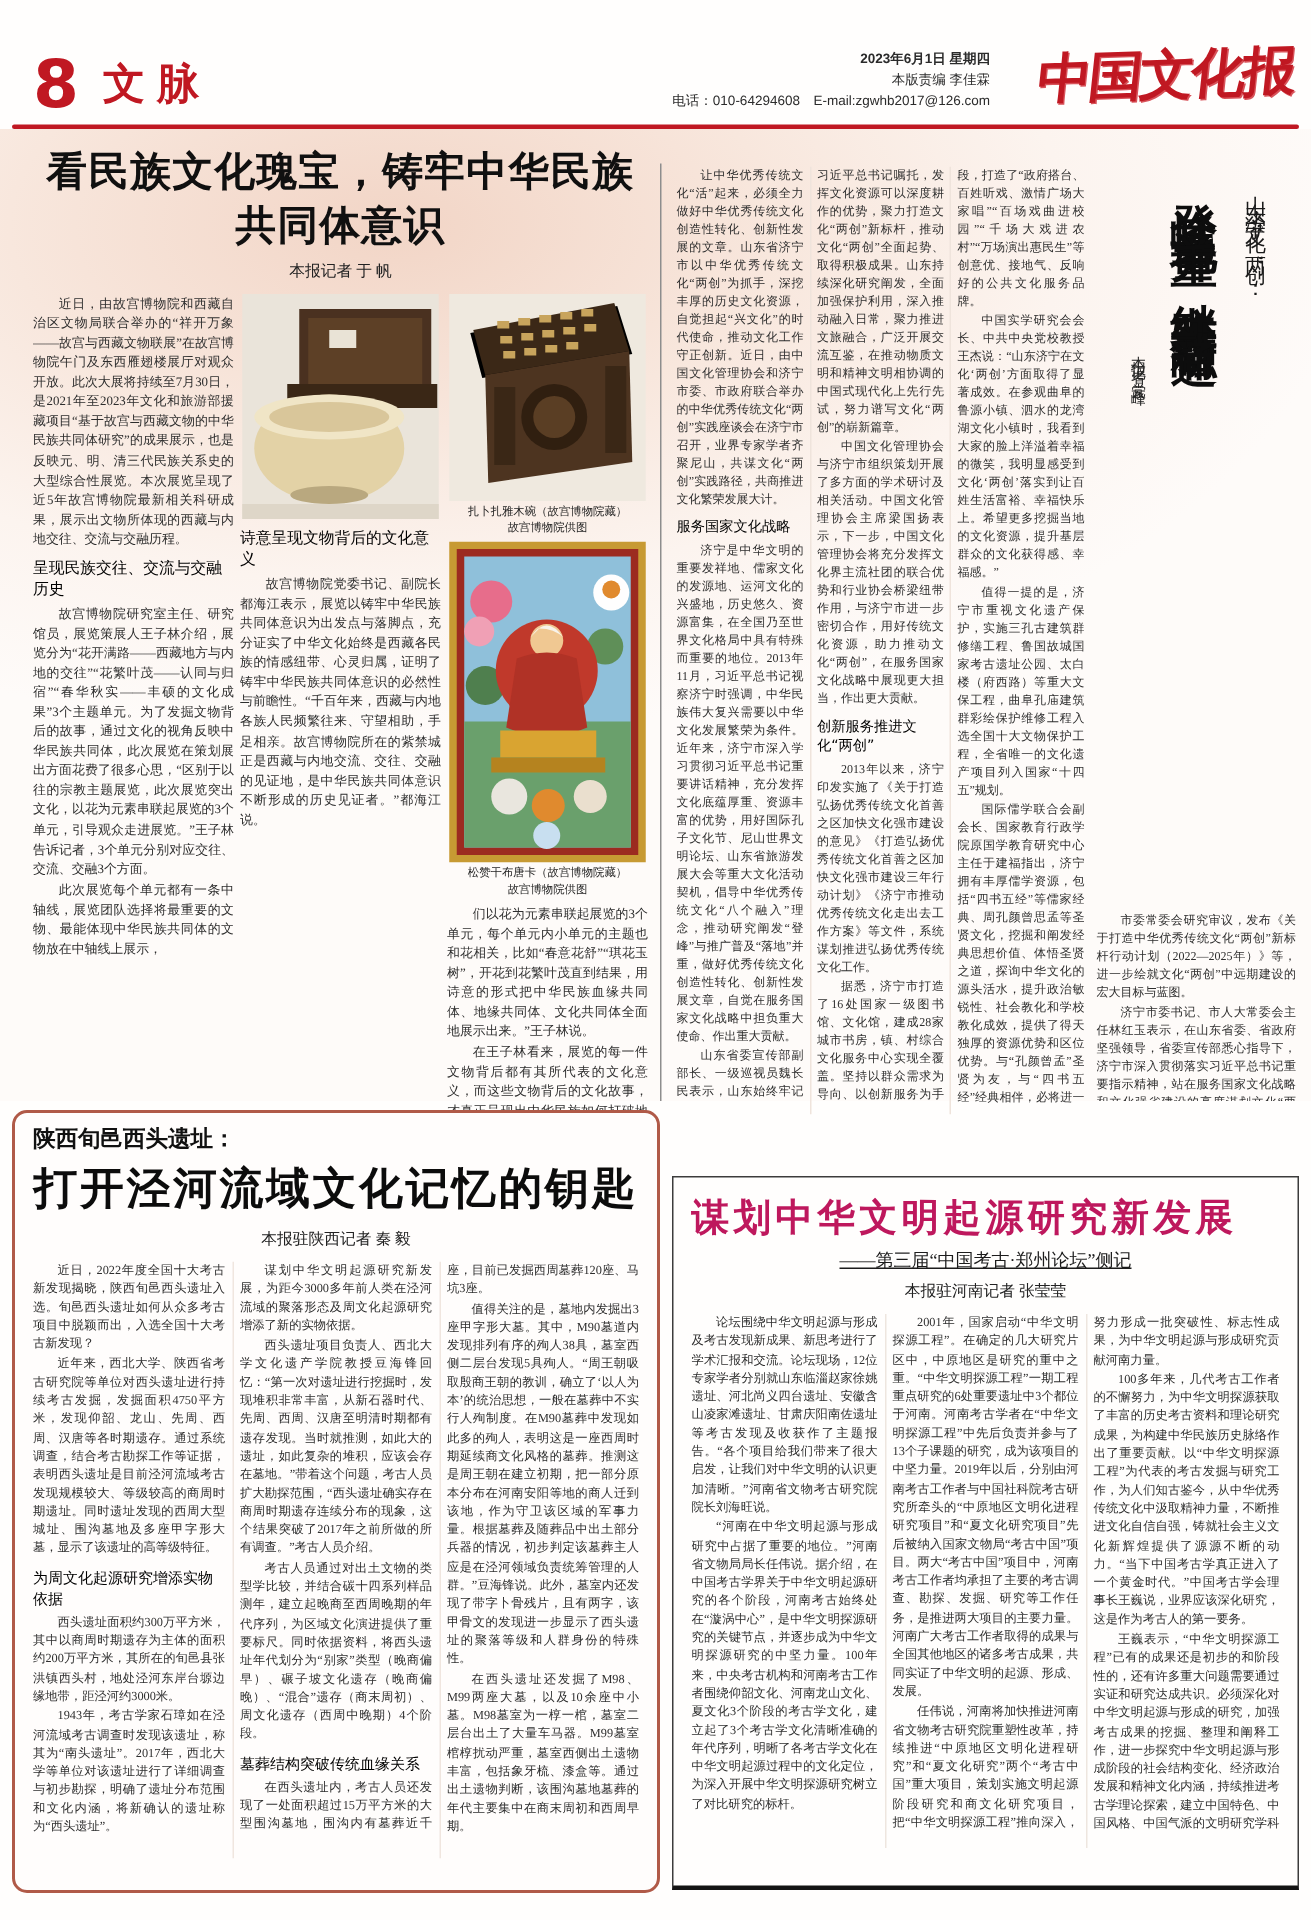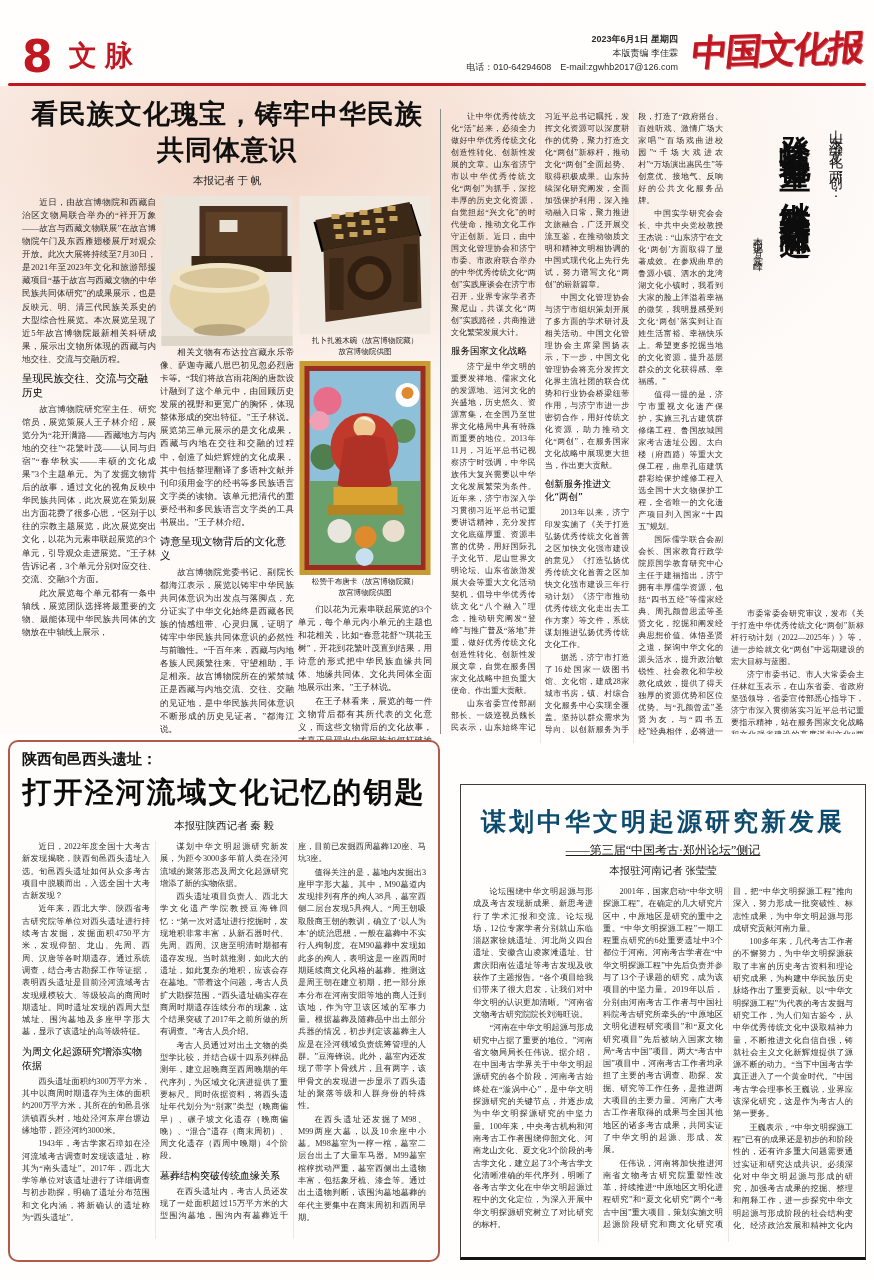--- a/index.html
+++ b/index.html
@@ -5,21 +5,21 @@
   html,body{margin:0;padding:0;}
   body{width:874px;height:1280px;background:#ffffff;overflow:hidden;
        font-family:"Liberation Sans",sans-serif;color:#2f2f2f;}
   .page{position:relative;width:874px;height:1280px;background:#fffefd;box-sizing:border-box;}
 
   
   .hdr{display:flex;align-items:flex-end;padding:26px 12px 4px 22px;}
   .pageno{font-size:44px;line-height:.85;font-weight:bold;color:#c01822;font-family:"DejaVu Sans",sans-serif;}
   .section-name{font-size:28px;font-weight:bold;color:#c01822;margin-left:16px;letter-spacing:8px;}
   .hdr-spacer{flex:1;}
-  .pub-info{text-align:right;font-size:9px;color:#2b2b2b;line-height:1.55;margin-right:14px;}
+  .pub-info{text-align:right;font-size:9px;color:#2b2b2b;line-height:1.55;margin-right:32px;}
   .pub-info .d1{font-weight:bold;}
   .masthead{font-size:36px;font-weight:bold;color:#c01822;font-family:"DejaVu Serif",serif;
             transform:skewX(-8deg) rotate(-2deg);letter-spacing:-2px;text-shadow:1px 1px 0 #d8535a;}
   .hdr-rule{height:3px;background:#c01822;margin:4px 8px 0 8px;border-radius:2px;}
 
   
   .top-band{display:flex;height:648px;box-sizing:border-box;padding:6px 8px 0 8px;
     background:radial-gradient(ellipse 640px 340px at 30% 10%,#f2d5c6 0%,#f8e7dd 40%,#fcf4ef 70%,#fefbf9 100%);}
   .palace{width:432px;box-sizing:border-box;padding:0 8px 0 14px;}
   .palace-headline{font-size:27px;font-weight:bold;color:#101010;text-align:center;letter-spacing:1px;
@@ -45,35 +45,35 @@
   .vtitle{height:500px;display:flex;flex-direction:row-reverse;justify-content:center;gap:10px;}
   .vkicker{writing-mode:vertical-rl;font-size:14px;letter-spacing:5px;color:#1a1a1a;
            font-family:"Liberation Serif",serif;padding-top:8px;}
   .vmain{writing-mode:vertical-rl;font-size:31px;font-weight:bold;color:#0d0d0d;letter-spacing:5px;
          font-family:"DejaVu Sans",sans-serif;}
   .vbyline{writing-mode:vertical-rl;font-size:10px;color:#222;letter-spacing:3px;padding-top:118px;
            font-family:"Liberation Serif",serif;}
   .jining-tail{height:128px;overflow:hidden;margin-top:4px;}
 
   
-  .bottom-band{display:flex;gap:20px;padding:0 8px;margin-top:6px;align-items:flex-start;}
+  .bottom-band{display:flex;gap:8px;padding:0 8px;margin-top:6px;align-items:flex-start;}
   .xitou{width:432px;box-sizing:border-box;border:2px solid #b05a48;border-radius:10px;
          padding:8px 12px;height:522px;background:#fffdfc;}
   .xitou-kicker{font-size:15px;font-weight:bold;color:#111;margin:0 0 4px;font-family:"DejaVu Sans",sans-serif;}
   .xitou-headline{font-size:29px;font-weight:bold;color:#0c0c0c;text-align:center;letter-spacing:2px;
                   margin:2px 0 6px;font-family:"DejaVu Sans",sans-serif;}
   .xitou-cols{column-count:3;column-gap:10px;height:398px;overflow:hidden;column-fill:auto;
               column-rule:1px solid #f0e6df;margin-top:4px;}
   .xitou-cols p.body{font-size:8.2px;line-height:1.5;}
   .xitou-cols h3.subhead{font-size:10px;}
 
   .zheng{flex:1;box-sizing:border-box;border:1px solid #3c3c3c;border-bottom:3px solid #141414;
          padding:8px 12px;height:476px;margin-top:44px;background:#fffefd;}
-  .zheng-headline{font-size:25px;font-weight:bold;color:#0c4a6e;text-align:center;letter-spacing:3px;
-                  margin:12px 0 4px;font-family:"DejaVu Sans",sans-serif;}
+  .zheng-headline{font-size:25px;font-weight:bold;color:#be185d;letter-spacing:3px;
+                  margin:2px 0 4px;font-family:"DejaVu Sans",sans-serif;}
   .zheng-subtitle{font-size:12px;text-align:center;color:#1c1c1c;margin-bottom:5px;
                   font-family:"Liberation Serif","DejaVu Serif",serif;text-decoration:underline;}
   .zheng-cols{column-count:3;column-gap:10px;height:356px;overflow:hidden;column-fill:auto;
               column-rule:1px solid #eee6df;margin-top:4px;}
   .zheng-cols p.body{font-size:8.2px;line-height:1.5;}
 </style>
 </head>
 <body>
 
 <div class="page">
@@ -111,21 +111,20 @@
             <rect x="38" y="10" width="88" height="62" fill="#4a3120"></rect>
             <rect x="44" y="16" width="76" height="50" fill="#5d4026"></rect>
             <rect x="58" y="24" width="18" height="12" fill="#e9e3d6"></rect>
             <rect x="30" y="60" width="100" height="16" fill="#3a2716"></rect>
             <ellipse cx="58" cy="103" rx="50" ry="36" fill="#e3d2a6"></ellipse>
             <ellipse cx="58" cy="82" rx="50" ry="15" fill="#f0e5c6"></ellipse>
             <ellipse cx="58" cy="82" rx="40" ry="10" fill="#d9c69a"></ellipse>
             <ellipse cx="58" cy="134" rx="26" ry="6" fill="#b9a87f"></ellipse>
             <rect y="140" width="131" height="10" fill="#ded6c8"></rect>
           </svg>
-          <p class="body">相关文物有布达拉宫藏永乐帝像、萨迦寺藏八思巴初见忽必烈唐卡等。“我们将故宫雨花阁的唐款设计融到了这个单元中，由回顾历史发展的视野和更宽广的胸怀，体现整体形成的突出特征。”王子林说。展览第三单元展示的是文化成果，西藏与内地在交往和交融的过程中，创造了灿烂辉煌的文化成果，其中包括整理翻译了多语种文献并刊印须用金字的经书等多民族语言文字类的读物。该单元把清代的重要经书和多民族语言文字类的工具书展出。”王子林介绍。</p>
           <h3 class="subhead">诗意呈现文物背后的文化意义</h3>
           <p class="body">故宫博物院党委书记、副院长都海江表示，展览以铸牢中华民族共同体意识为出发点与落脚点，充分证实了中华文化始终是西藏各民族的情感纽带、心灵归属，证明了铸牢中华民族共同体意识的必然性与前瞻性。“千百年来，西藏与内地各族人民频繁往来、守望相助，手足相亲。故宫博物院所在的紫禁城正是西藏与内地交流、交往、交融的见证地，是中华民族共同体意识不断形成的历史见证者。”都海江说。</p>
 
         </div>
 
         <div class="pcol">
           <svg class="photo" width="131" height="138" viewBox="0 0 131 138">
             <rect width="131" height="138" fill="#efe9df"></rect>
             <polygon points="14,26 112,8 122,40 22,56" fill="#3323144"></polygon>
             <polygon points="16,24 110,6 120,38 24,54" fill="#3b2817"></polygon>

